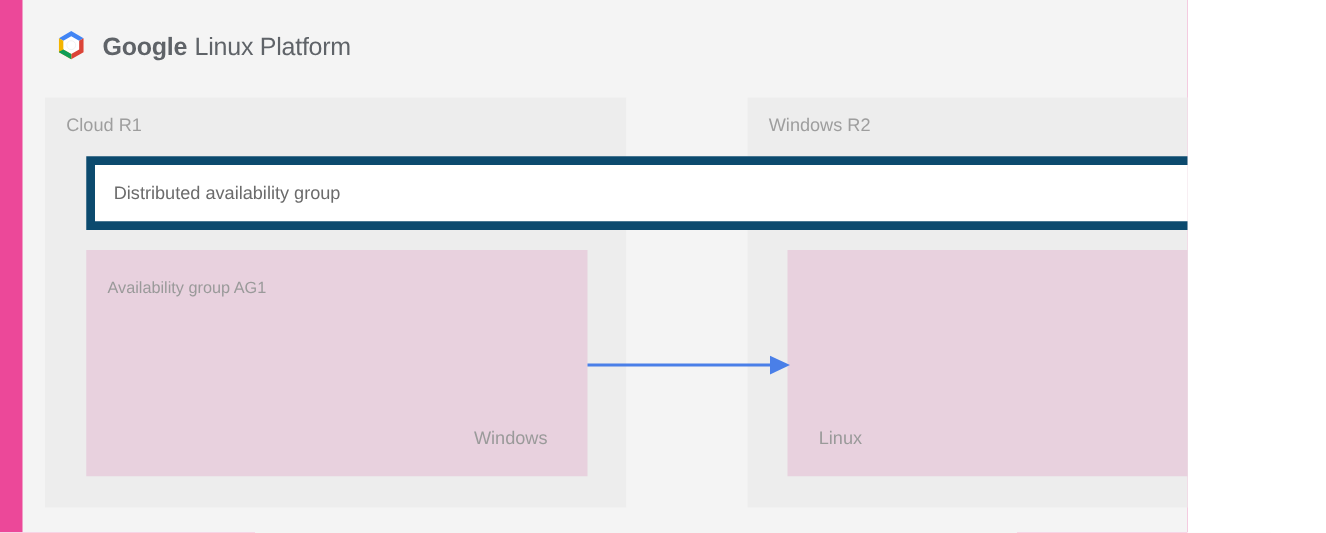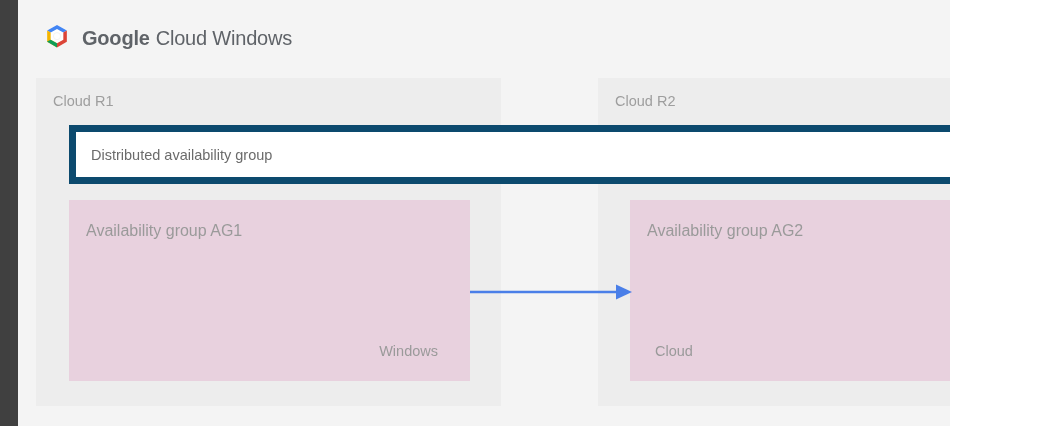--- a/index.html
+++ b/index.html
@@ -9,21 +9,21 @@
   }
   body {
     font-family: "Liberation Sans", sans-serif;
     -webkit-font-smoothing: antialiased;
   }
 
   #canvas {
     position: relative;
     width: 950px;
     height: 426px;
-    background: #404040;
+    background: #ec4899;
     overflow: hidden;
   }
 
   
   .outer-card {
     position: absolute;
     left: 18px;
     top: 0px;
     width: 1025px;
     height: 426px;
@@ -125,21 +125,21 @@
   #ag-box-2 {
     left: 612px;
     top: 200px;
     width: 394px;
     height: 181px;
   }
   .ag-title {
     position: absolute;
     left: 17px;
     top: 22px;
-    font-size: 16px;
+    font-size: 13px;
     color: #9a9a9a;
     white-space: nowrap;
   }
   .os-label {
     position: absolute;
     bottom: 22px;
     font-size: 14.5px;
     color: #9a9a9a;
     white-space: nowrap;
   }
@@ -172,44 +172,43 @@
         <path d="M32 4 L53 16 L53 40 L32 52 L11 40 L11 16 Z" fill="#ffffff"></path>
         <path d="M32 4 L53 16 L45.5 20.3 L32 12.6 L18.5 20.3 L11 16 Z" fill="#4285f4"></path>
         <path d="M53 16 L53 40 L32 52 L32 43.3 L45.5 35.6 L45.5 20.3 Z" fill="#db4437"></path>
         <path d="M11 16 L18.5 20.3 L18.5 35.6 L32 43.3 L32 52 L11 40 Z" fill="#f4b400"></path>
         <path d="M11 39.2 L11 40 L32 52 L32 43.3 L18.5 35.6 Z" fill="#0f9d58"></path>
         <circle cx="32" cy="28" r="7.6" fill="#ffffff"></circle>
         <circle cx="32" cy="28" r="7.6" fill="none" stroke="#e8e8e8" stroke-width="1"></circle>
       </svg>
       <div class="brand-text">
         <span class="brand-google">Google</span>
-        <span class="brand-suffix">Cloud Windows</span>
+        <span class="brand-suffix">Linux Platform</span>
       </div>
     </div>
 
     <div class="region" id="region-r1">
       <div class="region-label">Cloud R1</div>
     </div>
 
     <div class="region" id="region-r2">
-      <div class="region-label">Cloud R2</div>
+      <div class="region-label">Windows R2</div>
     </div>
 
     <div class="dag-box">
       <div class="dag-label">Distributed availability group</div>
     </div>
 
     <div class="ag-box" id="ag-box-1">
       <div class="ag-title">Availability group AG1</div>
       <div class="os-label" id="os-label-windows">Windows</div>
     </div>
 
     <div class="ag-box" id="ag-box-2">
-      <div class="ag-title">Availability group AG2</div>
-      <div class="os-label" id="os-label-linux">Cloud</div>
+      <div class="os-label" id="os-label-linux">Linux</div>
     </div>
 
     <svg class="arrow-svg" viewBox="0 0 170 28" aria-hidden="true">
       <line x1="4" y1="14" x2="152" y2="14" stroke="#4a7fe8" stroke-width="2.4"></line>
       <polygon points="150,6.5 166,14 150,21.5" fill="#4a7fe8"></polygon>
     </svg>
 
   </div>
 </div>
 

